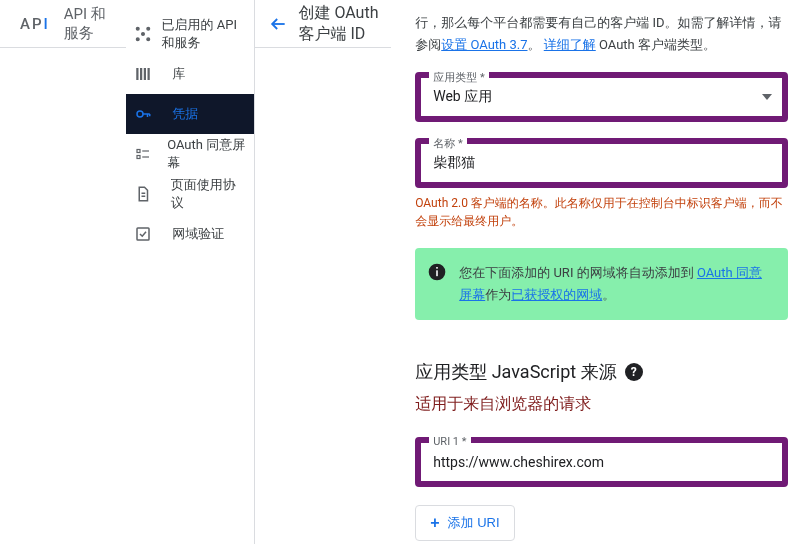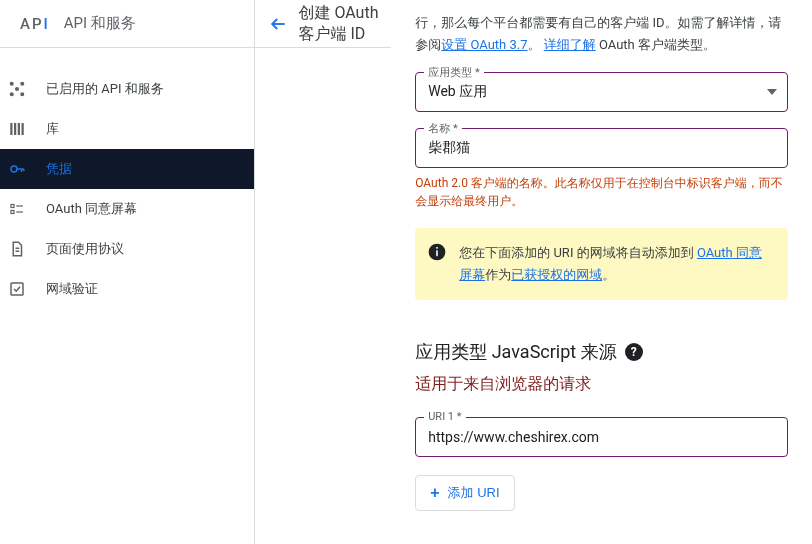--- a/index.html
+++ b/index.html
@@ -1,45 +1,45 @@
 <!DOCTYPE html>
 <html><head>
 <meta charset="utf-8">
 <style>
   * { box-sizing: border-box; margin: 0; padding: 0; }
   body { font-family: "Google Sans", Roboto, "Helvetica Neue", Arial, "Microsoft YaHei", sans-serif; font-size: 13px; color: #3c4043; width: 812px; height: 544px; overflow: hidden; background: #fff; }
   .app { display: flex; height: 100%; }
-  .sidebar { width: 255px; border-right: 1px solid #dadce0; display: flex; flex-direction: column; gap: 7px; }
+  .sidebar { width: 255px; border-right: 1px solid #dadce0; display: flex; flex-direction: row; }
   .sidebar-header { display: flex; align-items: center; padding: 0 20px; height: 48px; border-bottom: 1px solid #dadce0; }
   .logo { font-size: 15px; font-weight: 500; color: #5f6368; letter-spacing: 2px; }
   .logo .logo-accent { color: #1a73e8; }
   .product-title { font-size: 15px; font-weight: 400; color: #5f6368; margin-left: 14px; }
   .sidebar-nav { padding-top: 14px; }
   .nav-item { display: flex; align-items: center; height: 40px; padding: 0 8px; cursor: pointer; color: #5f6368; font-size: 13px; }
   .nav-item.active { background: #0f172a; color: #1a73e8; }
   .nav-item .icon { width: 38px; display: flex; align-items: center; color: inherit; }
   .nav-item .label { color: #3c4043; }
   .nav-item.active .label { color: #1a73e8; }
 
   .main { flex: 1; display: flex; flex-direction: row; overflow: hidden; }
   .main-header { display: flex; align-items: center; height: 48px; border-bottom: 1px solid #dadce0; padding: 0 12px; }
   .back-btn { width: 40px; height: 40px; border-radius: 50%; display: flex; align-items: center; justify-content: center; cursor: pointer; color: #1a73e8; }
   .page-title { font-size: 16px; font-weight: 400; color: #3c4043; margin-left: 10px; }
 
   .content { padding: 12px 24px 24px 24px; overflow-y: auto; font-size: 13px; color: #3c4043; }
   .intro { line-height: 1.7; }
   .intro a, .link { color: #1a73e8; text-decoration: underline; cursor: pointer; }
   .field-group { margin-top: 16px; }
-  .floating-field { position: relative; border: 1px solid #701a75; border-radius: 4px; padding: 10px 12px; }
+  .floating-field { position: relative; border: 6px solid #701a75; border-radius: 4px; padding: 10px 12px; }
   .floating-field .flabel { position: absolute; top: -8px; left: 8px; background: #fff; padding: 0 4px; font-size: 11px; color: #5f6368; }
   .floating-field .fvalue { font-size: 14px; color: #202124; min-height: 18px; display: flex; align-items: center; }
   .select-arrow { position: absolute; right: 10px; top: 50%; transform: translateY(-50%); color: #5f6368; }
   .helper-text { font-size: 12px; color: #c2410c; margin-top: 6px; line-height: 1.5; }
 
-  .info-box { background: #fef9c3; border-radius: 4px; padding: 14px 16px 14px 44px; margin-top: 18px; position: relative; font-size: 13px; color: #3c4043; line-height: 1.7; }
+  .info-box { background: #86efac; border-radius: 4px; padding: 14px 16px 14px 44px; margin-top: 18px; position: relative; font-size: 13px; color: #3c4043; line-height: 1.7; }
   .info-box .info-icon { position: absolute; left: 12px; top: 14px; width: 20px; height: 20px; color: #202124; }
 
   .section-title-row { display: flex; align-items: center; margin-top: 40px; }
   .section-title { font-size: 18px; font-weight: 400; color: #202124; }
   .help-icon { margin-left: 8px; width: 18px; height: 18px; border-radius: 50%; background: #202124; color: #fff; font-size: 12px; font-weight: 700; display: flex; align-items: center; justify-content: center; cursor: pointer; }
   .section-sub { font-size: 16px; color: #7f1d1d; margin-top: 10px; }
 
   .add-btn { margin-top: 18px; border: 1px solid #dadce0; border-radius: 4px; height: 36px; padding: 0 14px; background: #fff; color: #1a73e8; font-weight: 500; display: inline-flex; align-items: center; cursor: pointer; font-size: 13px; }
   .add-btn .plus { font-size: 16px; margin-right: 8px; font-weight: 700; }
 

